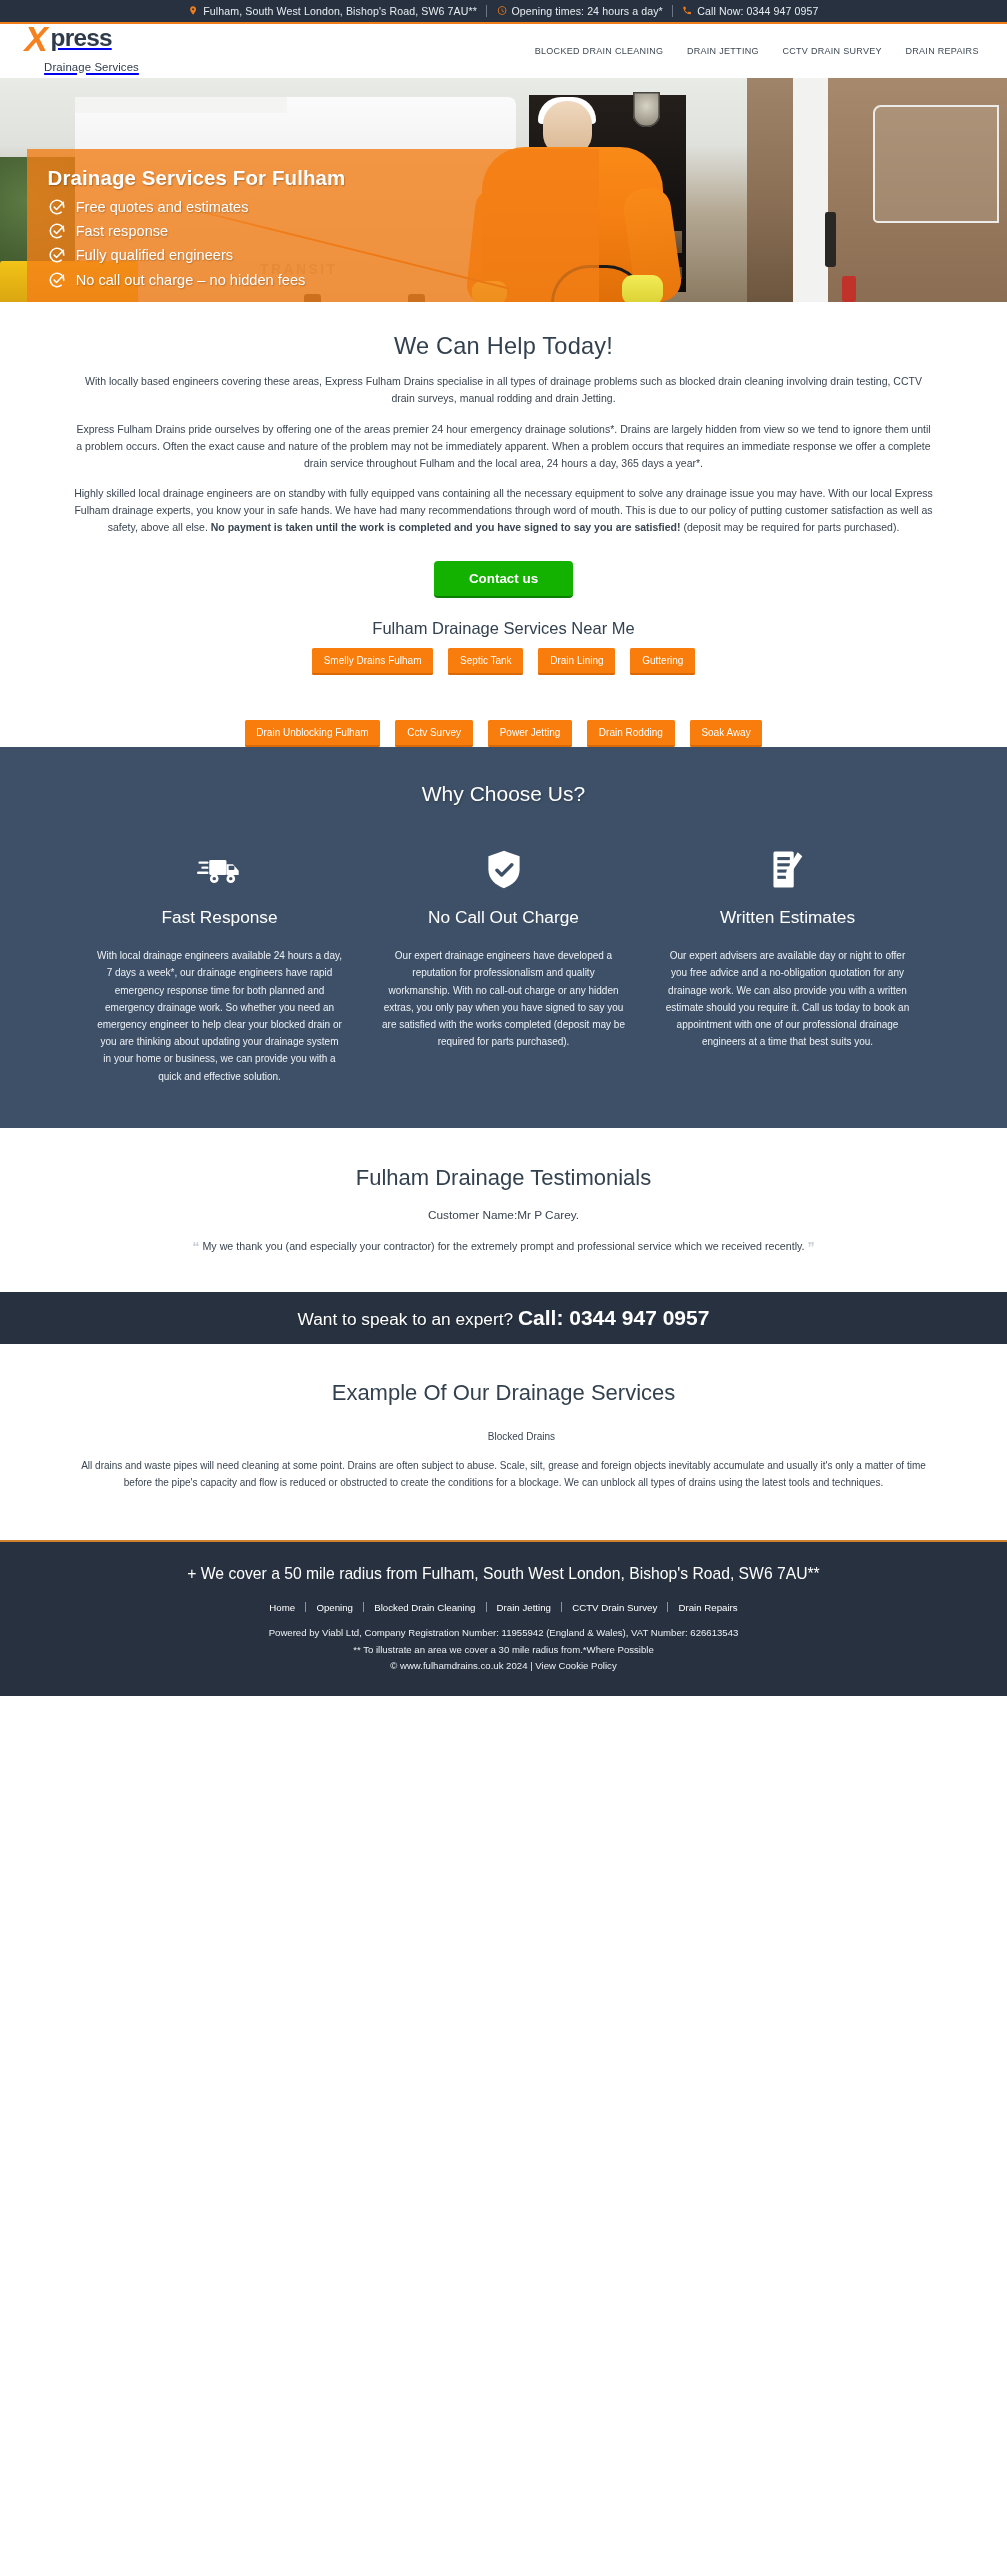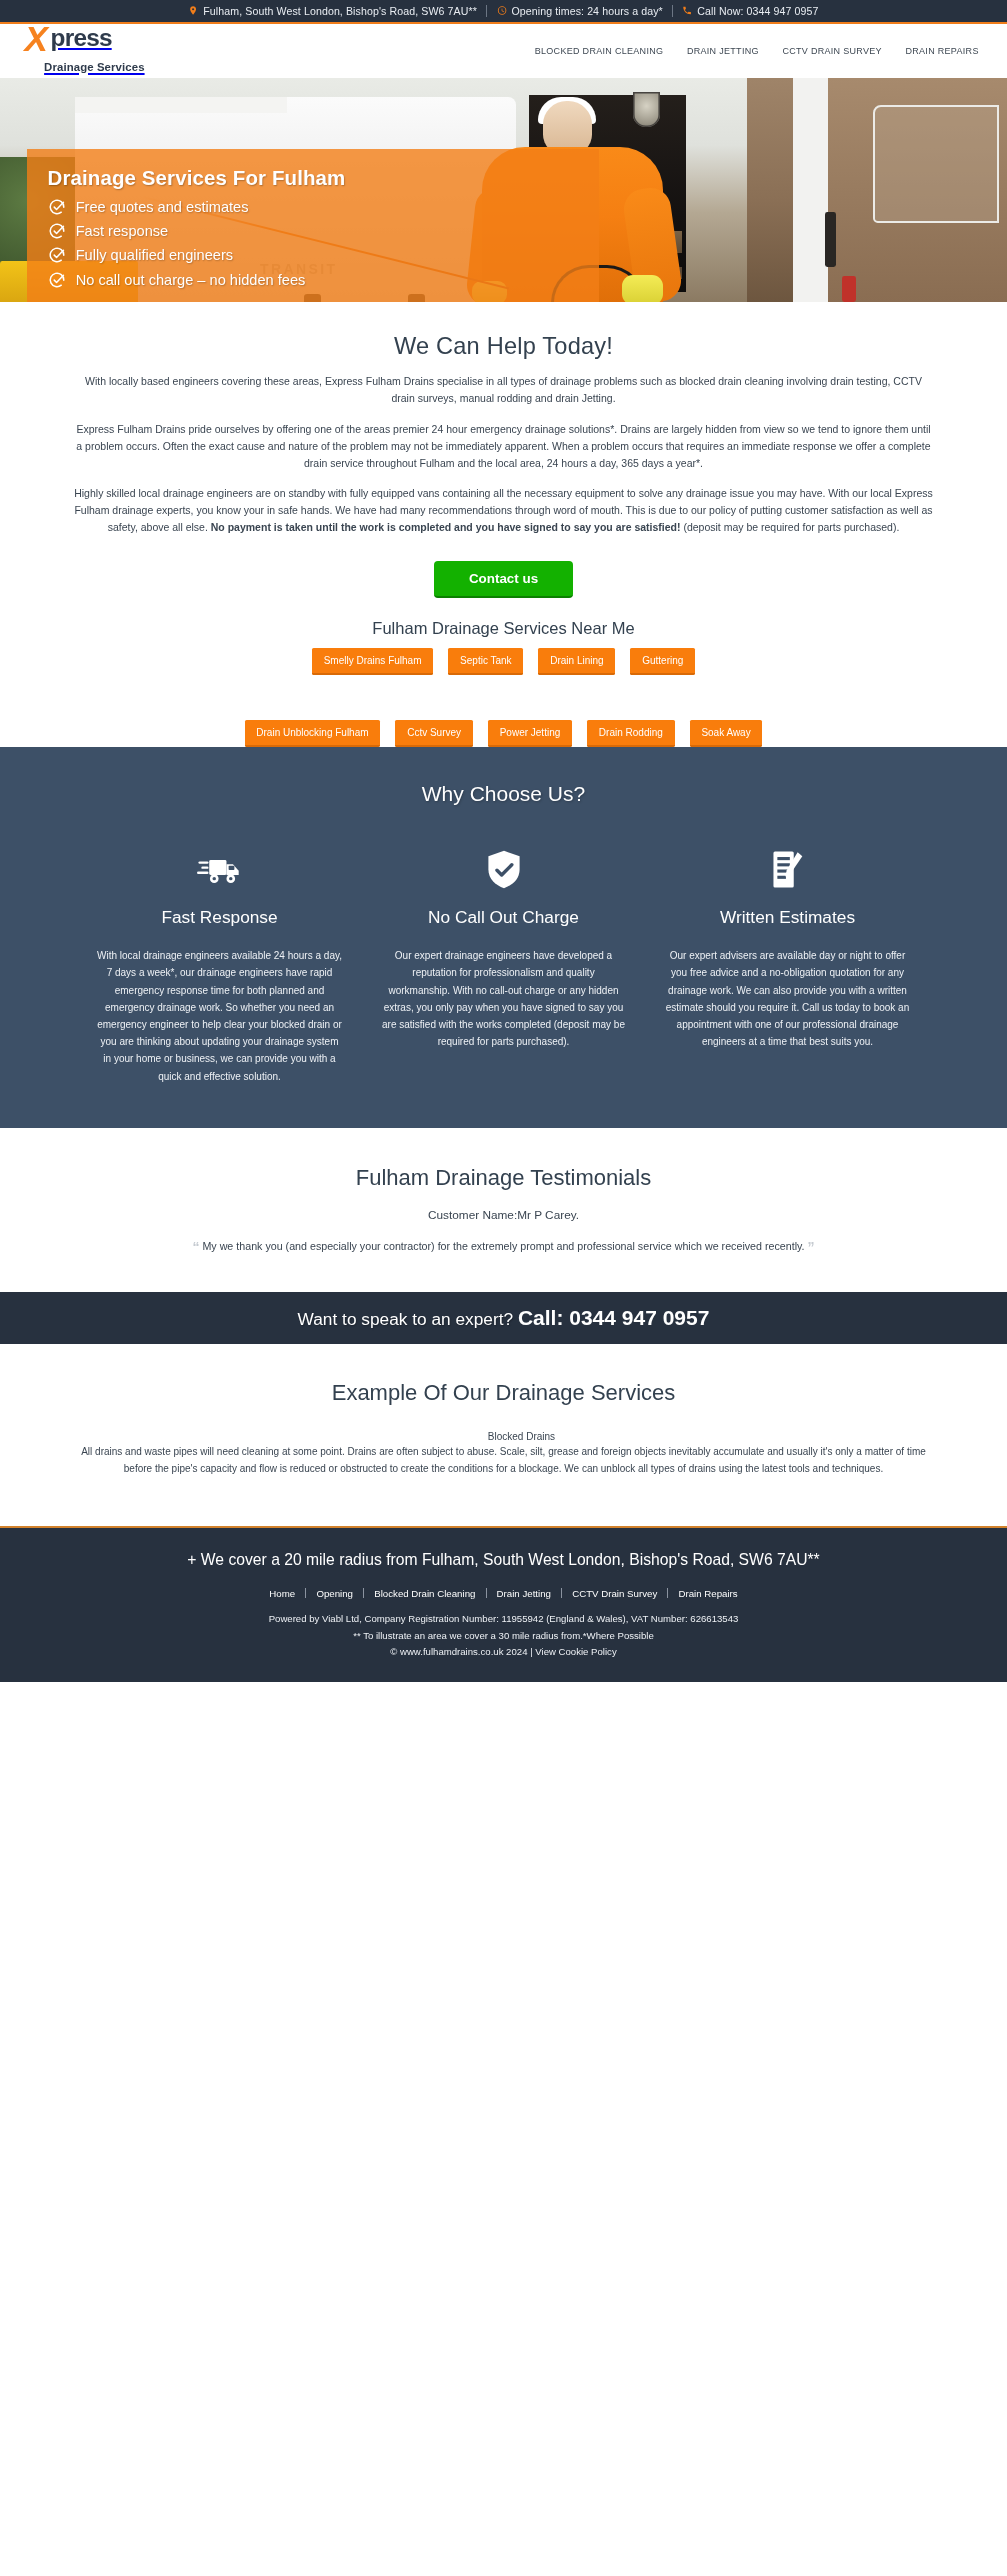--- a/index.html
+++ b/index.html
@@ -54,21 +54,21 @@
     font-size: 35px;
     font-weight: 800;
     font-style: italic;
     color: #f6821f;
     line-height: 1;
     z-index: 2;
   }
   .logo-rest { padding-left: 20.5px; display:block; }
   .logo-sub {
     font-size: 11.4px;
-    font-weight: 700;
+    font-weight: 400;
     color: #2f3b4c;
     letter-spacing: 0.1px;
     padding-left: 14px;
     margin-top: -2.4px;
   }
   .nav { margin-left: auto; display: flex; align-items: center; gap: 23.6px; padding-right: 11px; }
   .nav a {
     font-size: 9px;
     color: #3d4752;
     text-decoration: none;
@@ -271,21 +271,21 @@
     height: 52px;
     display:flex; align-items:center; justify-content:center;
   }
   .cta-txt { font-size: 17.3px; font-weight: 400; text-shadow: 0.8px 0.8px 1.6px rgba(0,0,0,.3); }
   .cta-num { font-size: 21px; font-weight: 700; }
 
   
   .sec-ex { background:#fff; padding: 36px 0 49px; border-bottom: 2.4px solid #d2822c; }
   .ex-h2 { text-align:center; font-size: 22px; font-weight: 400; color:#33414f; }
   .ex-sub { text-align:center; font-size: 10px; color:#3a4551; margin-top: 25px; padding-left: 36px; }
-  .ex-p { width: 858px; margin: 1px auto 0; text-align:center; font-size: 10px; line-height: 1.72; color:#3a4551; }
+  .ex-p { width: 858px; margin: 15px auto 0; text-align:center; font-size: 10px; line-height: 1.72; color:#3a4551; }
 
   
   .footer { background: #27313f; color:#fff; padding: 21px 0 20.5px; text-align:center; }
   .foot-radius { font-size: 15.7px; font-weight: 400; line-height: 1.35; width: 787px; margin: 0 auto; }
   .foot-nav { margin-top: 17.3px; display:flex; justify-content:center; align-items:flex-start; gap:0; flex-wrap: wrap; }
   .foot-nav a { color:#fff; text-decoration:none; font-size: 9.7px; padding: 0 10.2px; }
   .foot-nav .fsep { width:0.8px; height:10.2px; background:#8b93a0; }
   .foot-small { font-size: 9.6px; margin-top: 11.8px; line-height: 1.75; color:#eef1f5; }
 </style>
 </head>
@@ -515,21 +515,21 @@
   </div>
 </section>
 
 <section class="sec-ex">
   <h2 class="ex-h2">Example Of Our Drainage Services</h2>
   <div class="ex-sub">Blocked Drains</div>
   <p class="ex-p">All drains and waste pipes will need cleaning at some point. Drains are often subject to abuse. Scale, silt, grease and foreign objects inevitably accumulate and usually it's only a matter of time before the pipe's capacity and flow is reduced or obstructed to create the conditions for a blockage. We can unblock all types of drains using the latest tools and techniques.</p>
 </section>
 
 <footer class="footer">
-  <div class="foot-radius">+ We cover a 20 mile radius from Fulham, South West London, Bishop's Road, SW6 7AU**</div>
+  <div class="foot-radius">+ We cover a 50 mile radius from Fulham, South West London, Bishop's Road, SW6 7AU**</div>
 
   <div class="foot-nav">
     <a href="#">Home</a>
     <span class="fsep"></span>
     <a href="#">Opening</a>
     <span class="fsep"></span>
     <a href="#">Blocked Drain Cleaning</a>
     <span class="fsep"></span>
     <a href="#">Drain Jetting</a>
     <span class="fsep"></span>

